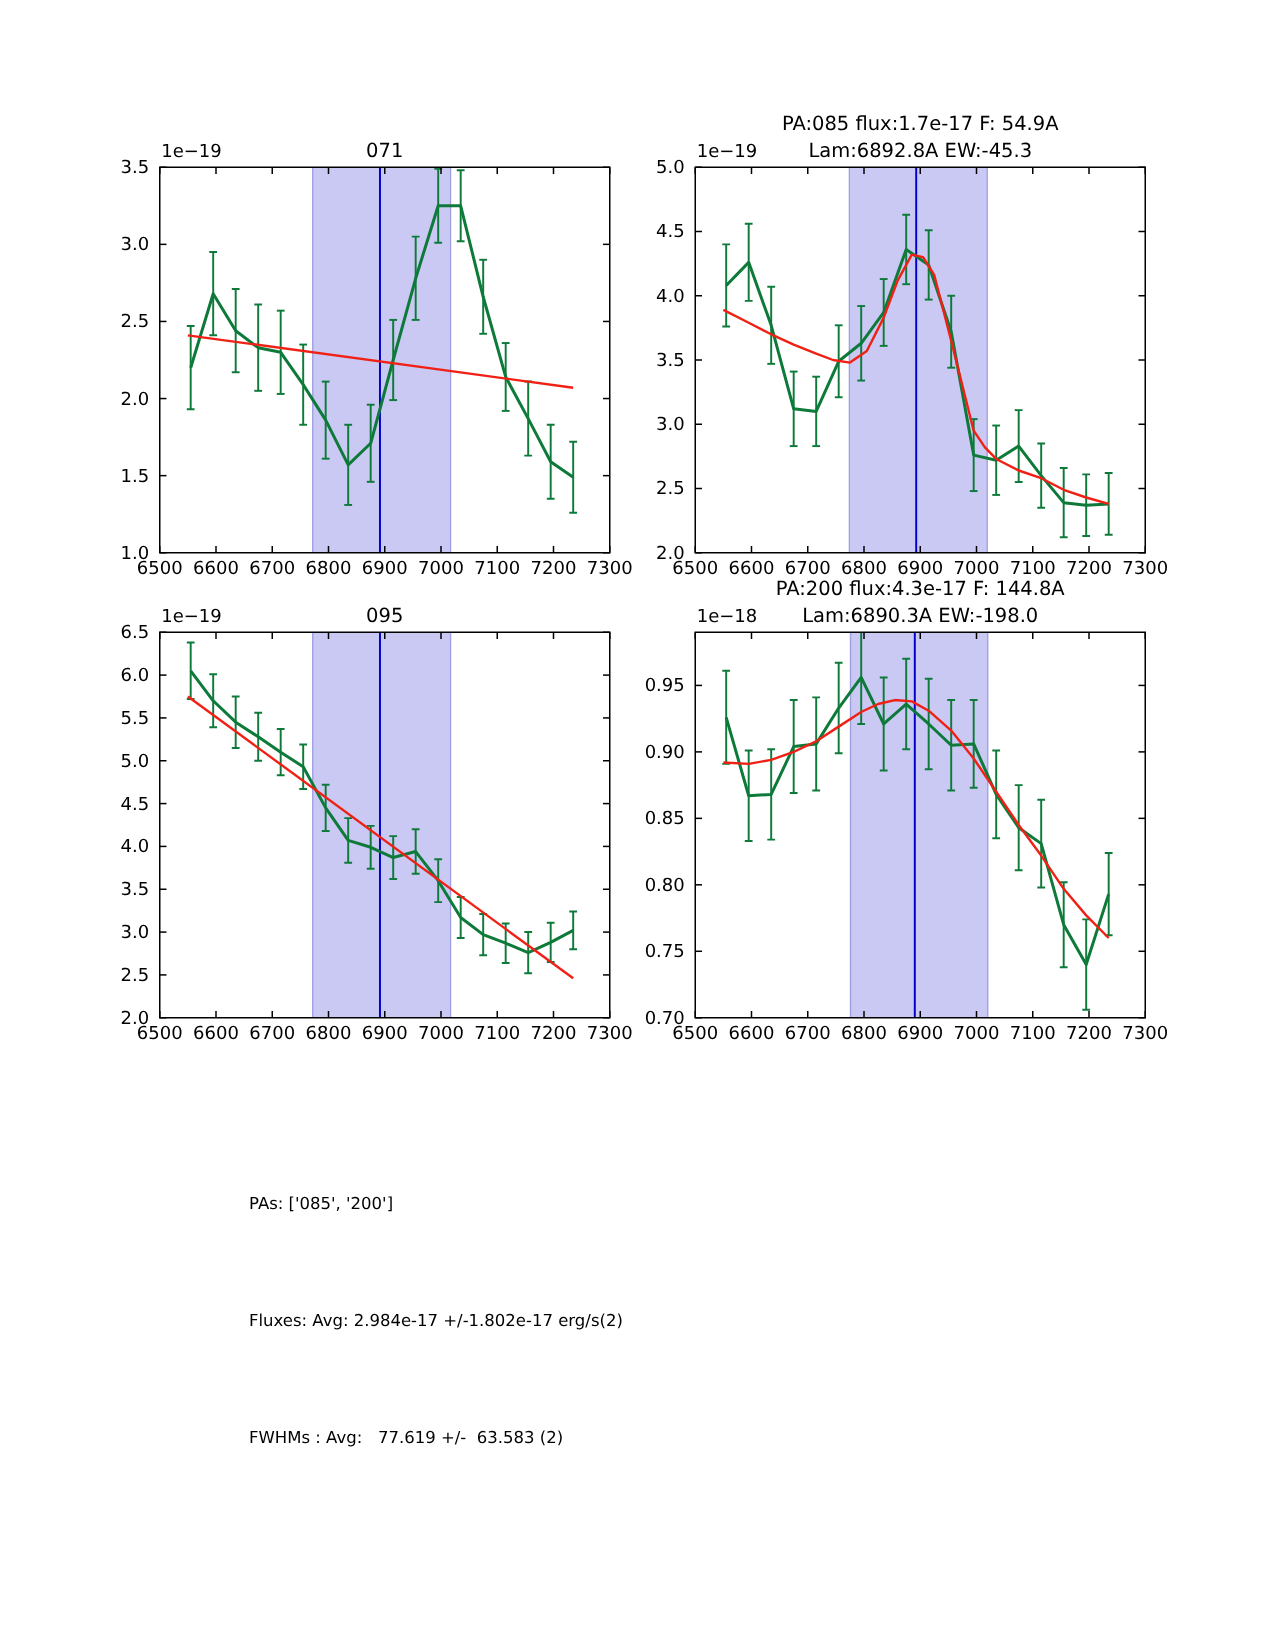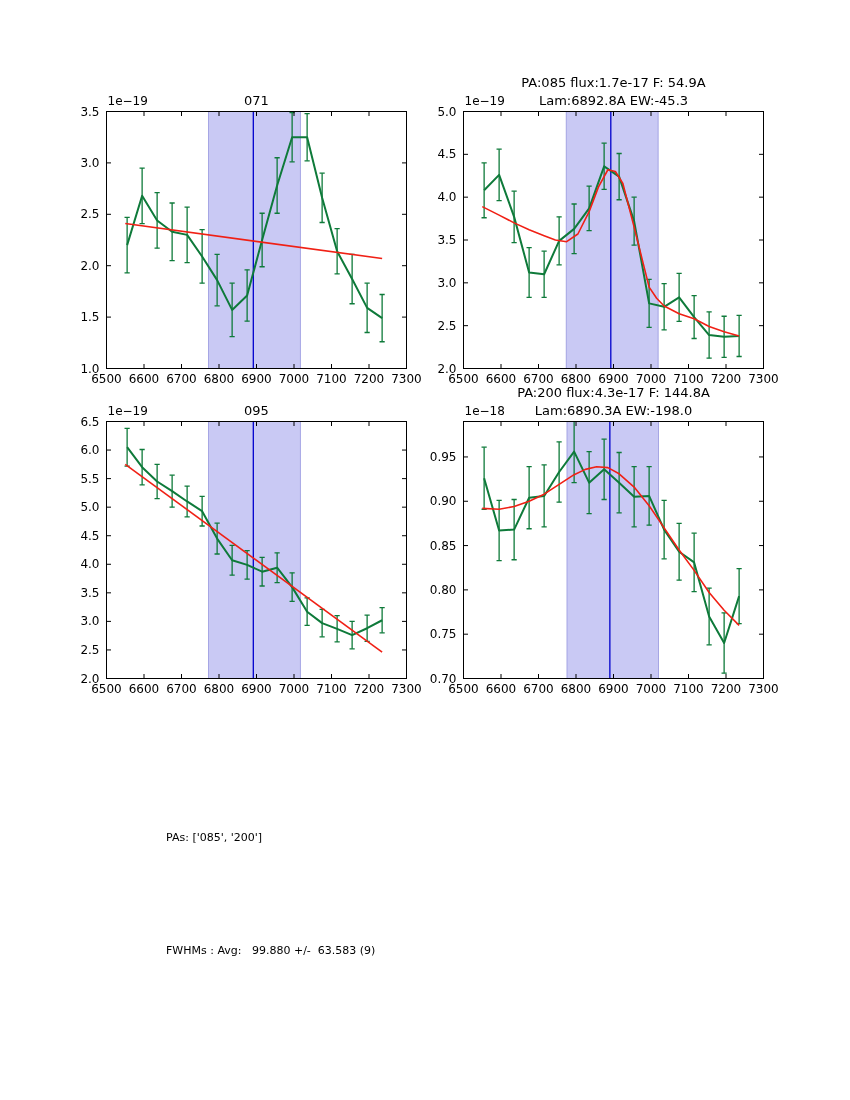--- a/index.html
+++ b/index.html
@@ -14,21 +14,21 @@
   #figure-svg { position: absolute; left: 0; top: 0; }
   #stats-block {
     position: absolute;
     left: 166px;
     top: 738px;
     font-size: 11px;
     color: #000000;
     line-height: 26px;
     white-space: pre;
   }
-  .stats-line { white-space: pre; margin-top: 35px; }
+  .stats-line { white-space: pre; }
 </style>
 </head>
 <body>
 
 <div id="figure">
   <svg id="figure-svg" width="850" height="1100" xmlns="http://www.w3.org/2000/svg">
       <g>
         <clipPath id="clip-0">
           <rect x="106.5" y="111.5" width="300" height="257"></rect>
         </clipPath>
@@ -526,17 +526,18 @@
         <text x="464.5" y="414.5" text-anchor="start" fill="#000000" font-size="12px">1e−18</text>
         <g fill="#000000" font-size="13px">
           <text x="613.5" y="396.5" text-anchor="middle">PA:200 flux:4.3e-17 F: 144.8A</text>
           <text x="613.5" y="414.5" text-anchor="middle">Lam:6890.3A EW:-198.0</text>
         </g>
       </g>
     </svg>
 
   <div id="stats-block">
     <div class="stats-line">PAs: ['085', '200']</div>
-    <div class="stats-line">FWHMs : Avg:   99.880 +/-  63.583 (9)</div>
+    <div class="stats-line">Fluxes: Avg: 2.984e-17 +/-1.802e-17 erg/s(2)</div>
+    <div class="stats-line">FWHMs : Avg:   77.619 +/-  63.583 (2)</div>
     
     
   </div>
 </div>
 
 </body></html>

